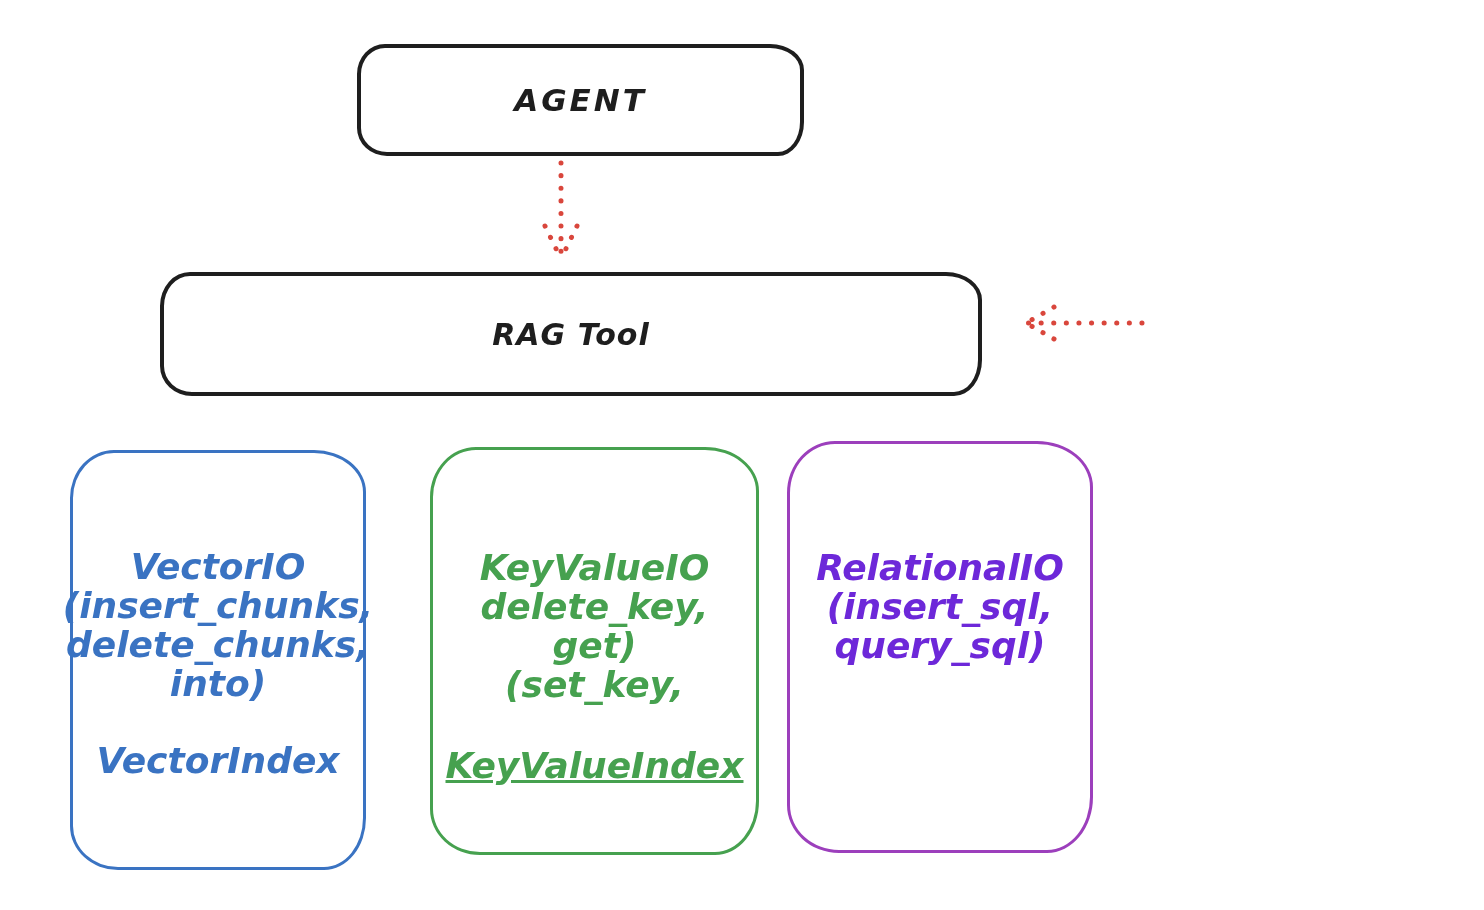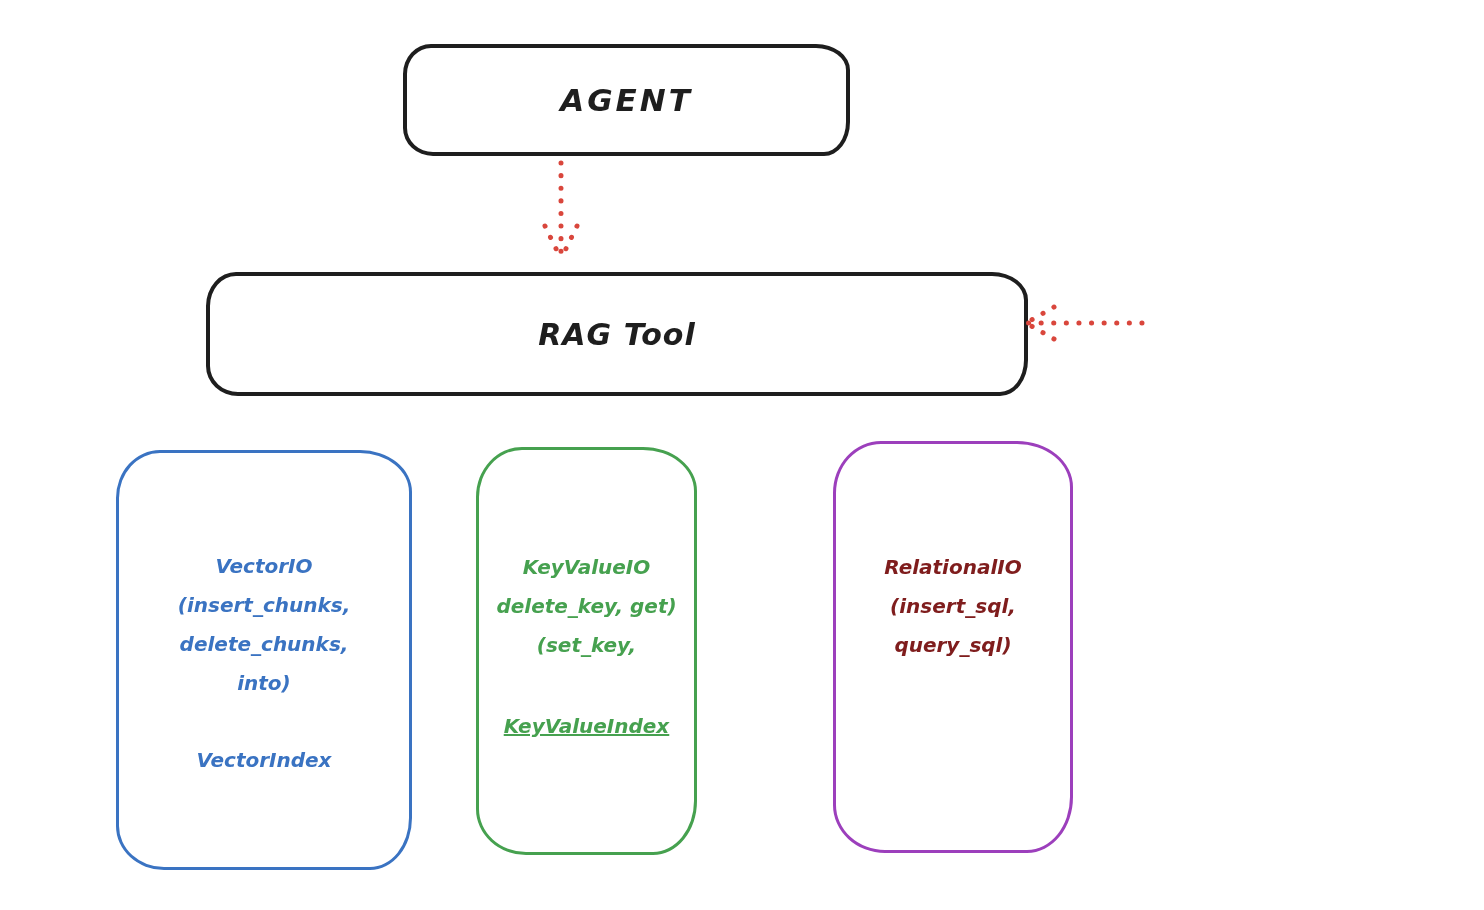--- a/index.html
+++ b/index.html
@@ -18,21 +18,20 @@
     font-weight: bold;
   }
   .node {
     position: absolute;
     box-sizing: border-box;
     background: #ffffff;
     display: flex;
     align-items: center;
     justify-content: center;
     text-align: center;
-    margin-left: 46px;
   }
   .node-black {
     border: 4px solid #1e1e1e;
     color: #1e1e1e;
   }
   .agent-node {
     left: 357px; top: 44px;
     width: 447px; height: 112px;
     border-radius: 28px 34px 26px 30px / 30px 26px 34px 28px;
     font-size: 31px;
@@ -41,52 +40,52 @@
   .rag-node {
     left: 160px; top: 272px;
     width: 822px; height: 124px;
     border-radius: 30px 36px 28px 32px / 34px 28px 36px 30px;
     font-size: 30px;
     letter-spacing: 1px;
   }
   .store-node {
     align-items: flex-start;
     justify-content: flex-end;
-    font-size: 20px;
+    font-size: 36px;
     line-height: 39px;
   }
   .store-inner {
     display: flex;
     flex-direction: column;
     align-items: center;
     width: 100%;
   }
   .node-blue {
     left: 70px; top: 450px;
     width: 296px; height: 420px;
     border: 3.5px solid #3a73c2;
     color: #3a73c2;
     border-radius: 44px 52px 42px 48px / 48px 42px 52px 44px;
   }
   .node-blue .store-inner { padding-top: 94px; }
   .node-blue .index-label { margin-top: 38px; }
   .node-green {
     left: 430px; top: 447px;
-    width: 221px; height: 408px;
+    width: 329px; height: 408px;
     border: 3.5px solid #46a14f;
     color: #46a14f;
     border-radius: 46px 54px 44px 50px / 50px 44px 54px 46px;
   }
   .node-green .store-inner { padding-top: 98px; }
   .node-green .index-label { margin-top: 42px; text-decoration: underline; }
   .node-purple {
     left: 787px; top: 441px;
-    width: 240px; height: 412px;
+    width: 306px; height: 412px;
     border: 3.5px solid #9c3fbc;
-    color: #7f1d1d;
+    color: #6d28d9;
     border-radius: 48px 56px 46px 52px / 52px 46px 56px 48px;
   }
   .node-purple .store-inner { padding-top: 104px; }
   .node-purple .index-label { margin-top: 48px; }
   .annotation {
     position: absolute;
     left: 1138px; top: 282px;
     width: 340px;
     color: #d9463c;
     font-size: 29px;

